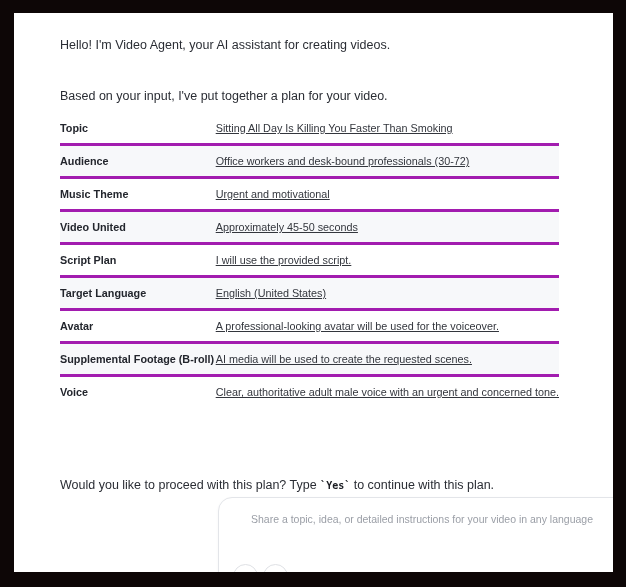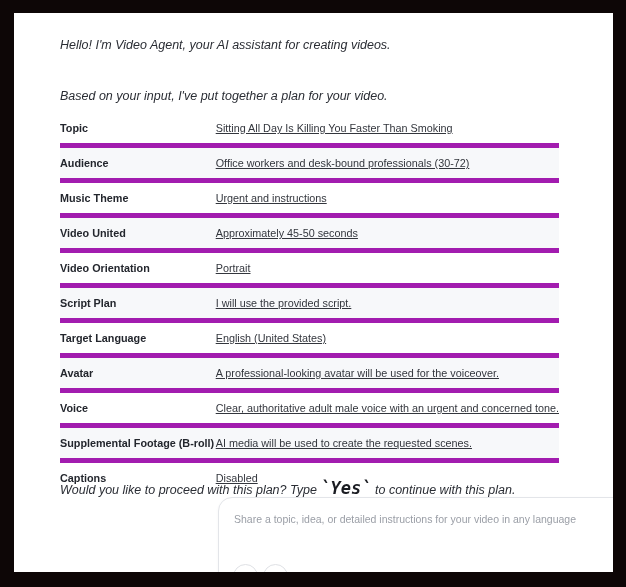--- a/index.html
+++ b/index.html
@@ -16,43 +16,42 @@
     width: 599px; height: 559px;
     background: #ffffff;
     overflow: hidden;
   }
   .msg {
     position: absolute;
     left: 46px;
     font-size: 12.5px;
     color: #2a2d34;
     white-space: nowrap;
-    font-style: italic;
   }
   .msg.greeting { top: 25px; }
   .msg.intro { top: 62px; margin-top: 14px; }
   .msg.question { top: 465px; }
   .msg code {
     font-family: "DejaVu Sans Mono", monospace;
     font-weight: bold;
-    font-size: 17px;
+    font-size: 10px;
     color: #1a1c22;
   }
   table.plan {
     position: absolute;
     left: 46px; top: 100px;
     width: 499px;
     border-collapse: collapse;
     font-size: 10.8px;
     color: #2a2d34;
   }
   table.plan td {
     height: 30px;
     padding: 0;
-    border-bottom: 5px solid #a21caf;
+    border-bottom: 3px solid #a21caf;
     vertical-align: middle;
     white-space: nowrap;
   }
   table.plan tr:last-child td { border-bottom: none; }
   table.plan tr:nth-child(even) td { background: #f7f8fa; }
   table.plan td.label {
     width: 158px;
     font-weight: bold;
     color: #23262d;
   }
@@ -61,21 +60,21 @@
     position: absolute;
     left: 204px; top: 484px;
     width: 440px; height: 120px;
     border: 1px solid #e3e5e9;
     border-radius: 14px;
     background: #fff;
     box-shadow: 0 1px 3px rgba(0,0,0,0.04);
   }
   .composer .placeholder {
     position: absolute;
-    left: 15px; top: 15px;
+    left: 32px; top: 15px;
     font-size: 10.5px;
     color: #9a9ea6;
     white-space: nowrap;
   }
   .composer .circle-btn {
     position: absolute;
     top: 66px;
     width: 23px; height: 23px;
     border: 1px solid #dfe1e5;
     border-radius: 50%;
@@ -101,53 +100,45 @@
       <tr>
         <td class="label">Topic</td>
         <td class="value">Sitting All Day Is Killing You Faster Than Smoking</td>
       </tr>
       <tr>
         <td class="label">Audience</td>
         <td class="value">Office workers and desk-bound professionals (30-72)</td>
       </tr>
       <tr>
         <td class="label">Music Theme</td>
-        <td class="value">Urgent and instructions</td>
+        <td class="value">Urgent and motivational</td>
       </tr>
       <tr>
         <td class="label">Video United</td>
         <td class="value">Approximately 45-50 seconds</td>
-      </tr>
-      <tr>
-        <td class="label">Video Orientation</td>
-        <td class="value">Portrait</td>
       </tr>
       <tr>
         <td class="label">Script Plan</td>
         <td class="value">I will use the provided script.</td>
       </tr>
       <tr>
         <td class="label">Target Language</td>
         <td class="value">English (United States)</td>
       </tr>
       <tr>
         <td class="label">Avatar</td>
         <td class="value">A professional-looking avatar will be used for the voiceover.</td>
       </tr>
       <tr>
-        <td class="label">Voice</td>
-        <td class="value">Clear, authoritative adult male voice with an urgent and concerned tone.</td>
-      </tr>
-      <tr>
         <td class="label">Supplemental Footage (B-roll)</td>
         <td class="value">AI media will be used to create the requested scenes.</td>
       </tr>
       <tr>
-        <td class="label">Captions</td>
-        <td class="value">Disabled</td>
+        <td class="label">Voice</td>
+        <td class="value">Clear, authoritative adult male voice with an urgent and concerned tone.</td>
       </tr>
     </tbody>
   </table>
 
   <div class="msg question"><span>Would you like to proceed with this plan? Type </span><code>`Yes`</code><span> to continue with this plan.</span></div>
 
   <div class="composer">
     <div class="placeholder">Share a topic, idea, or detailed instructions for your video in any language</div>
     <div class="circle-btn btn-add">
       <span>+</span>

